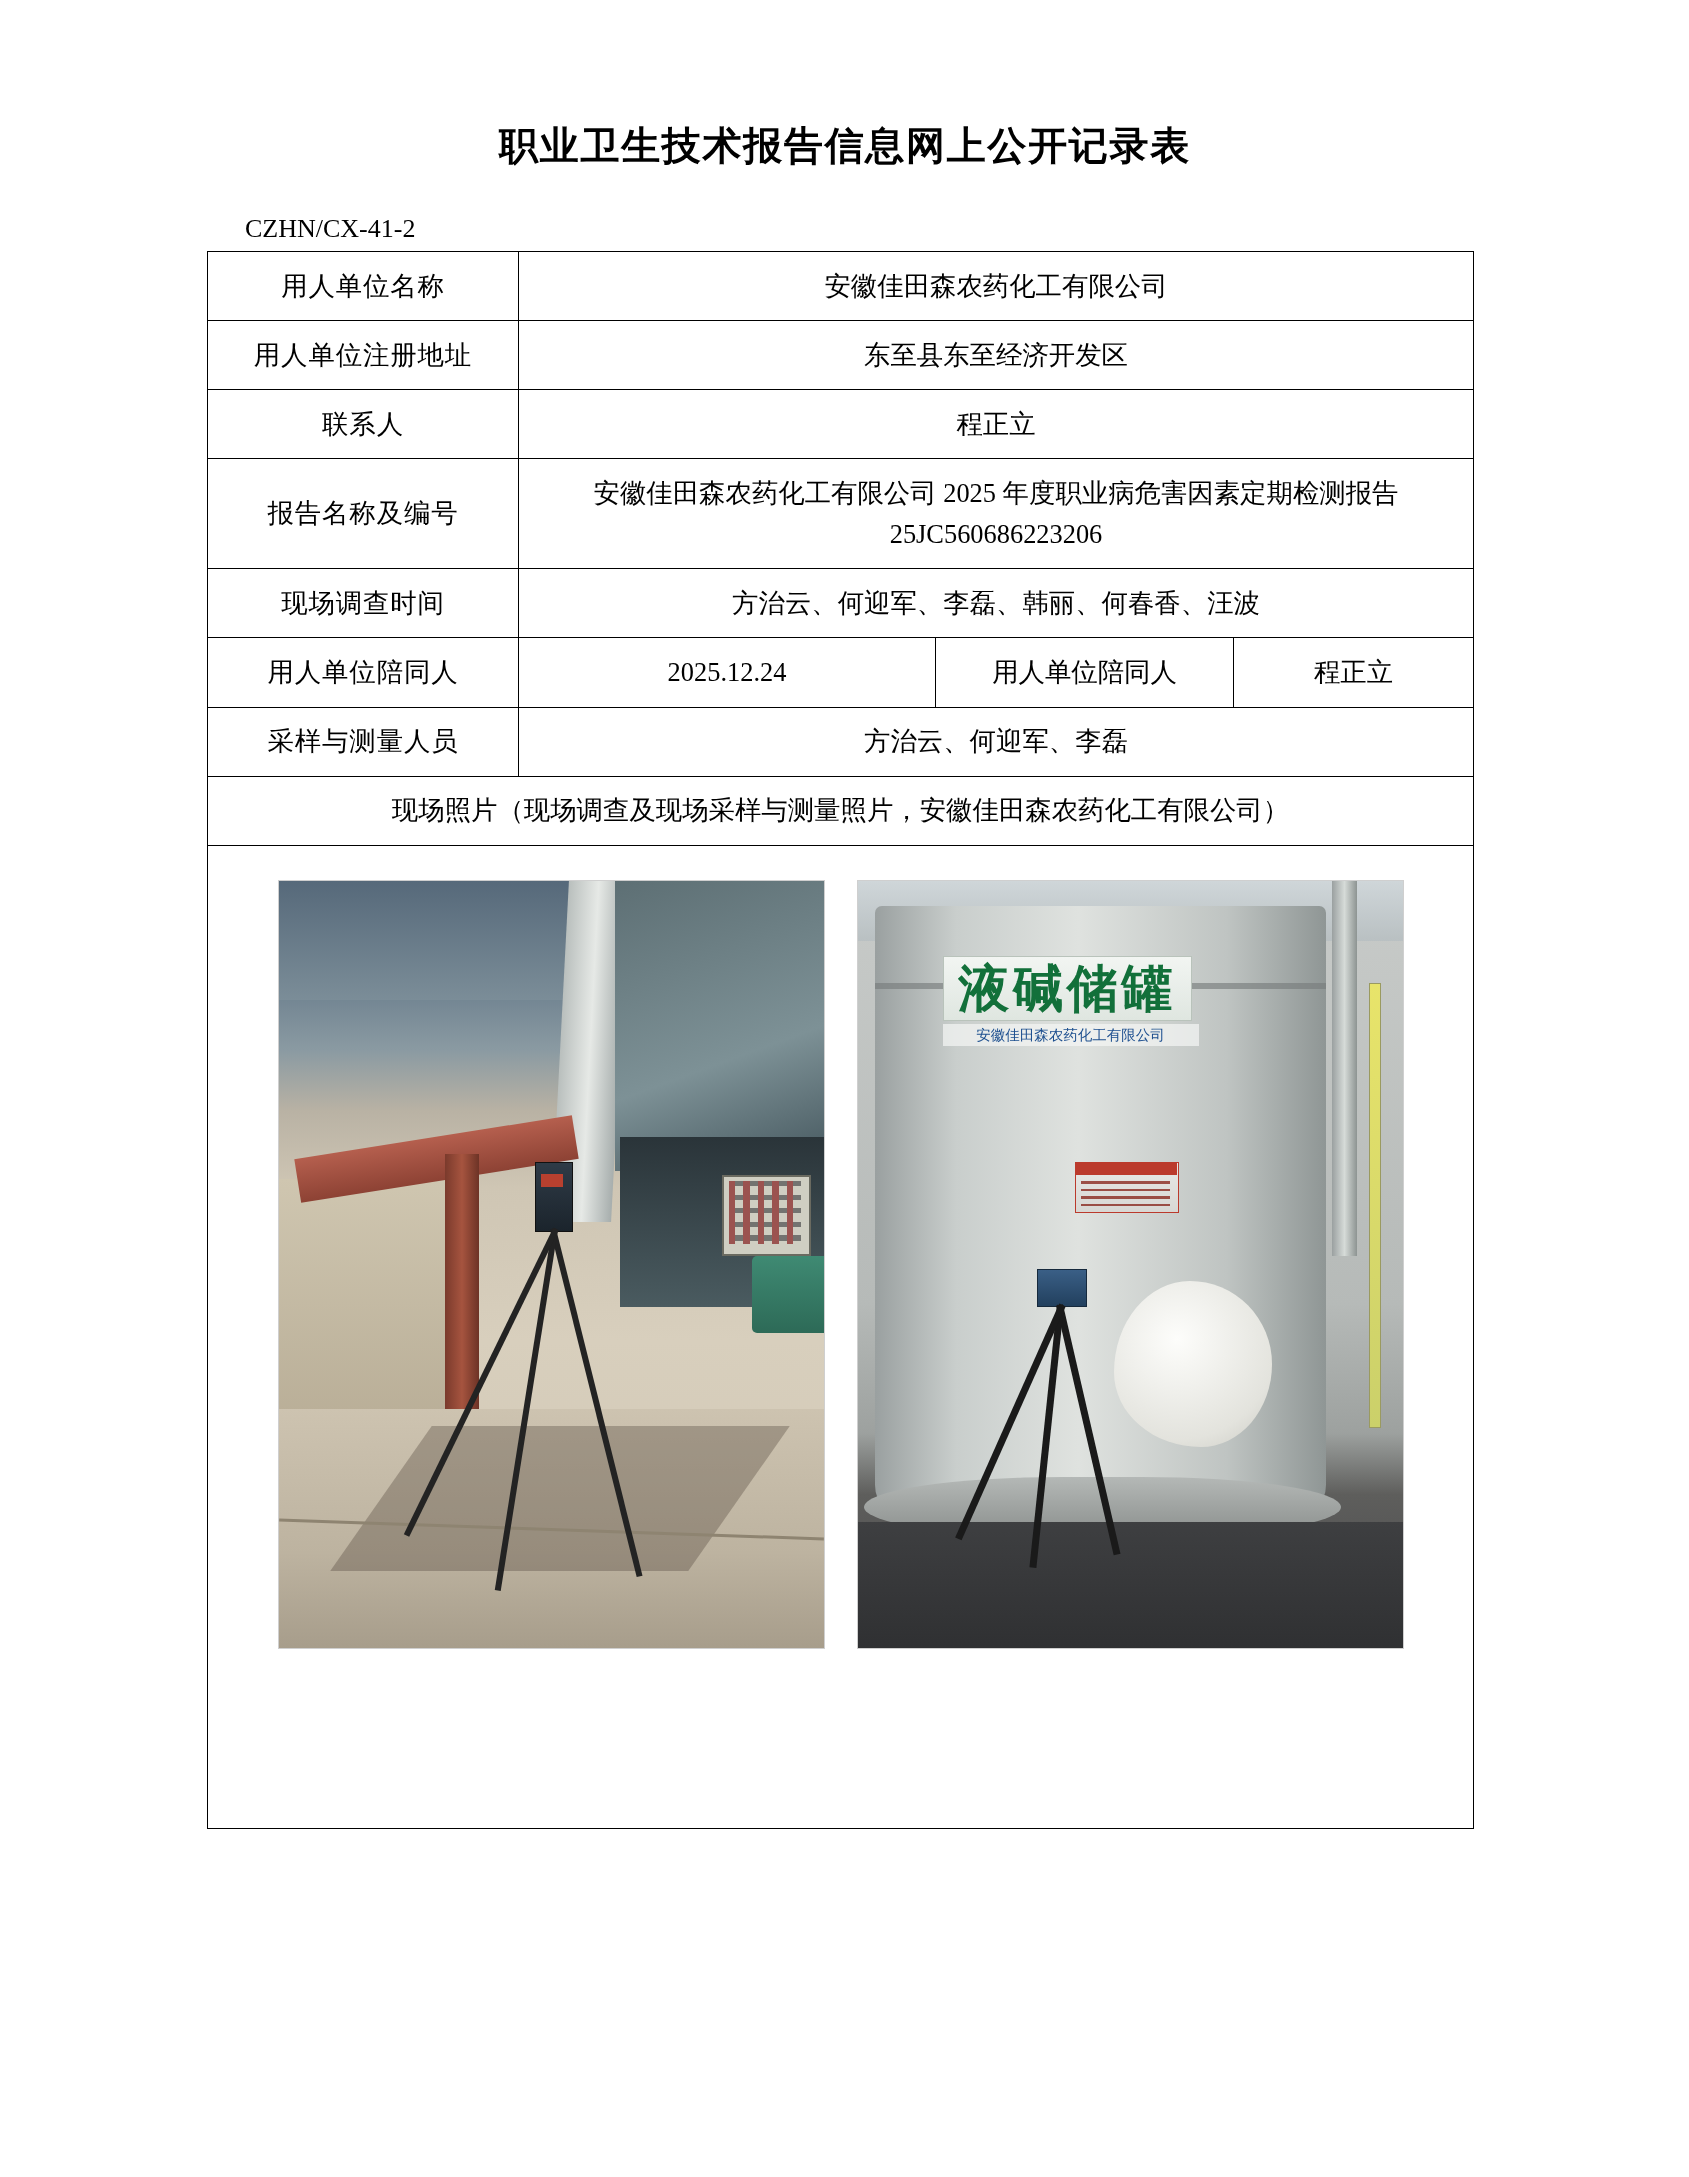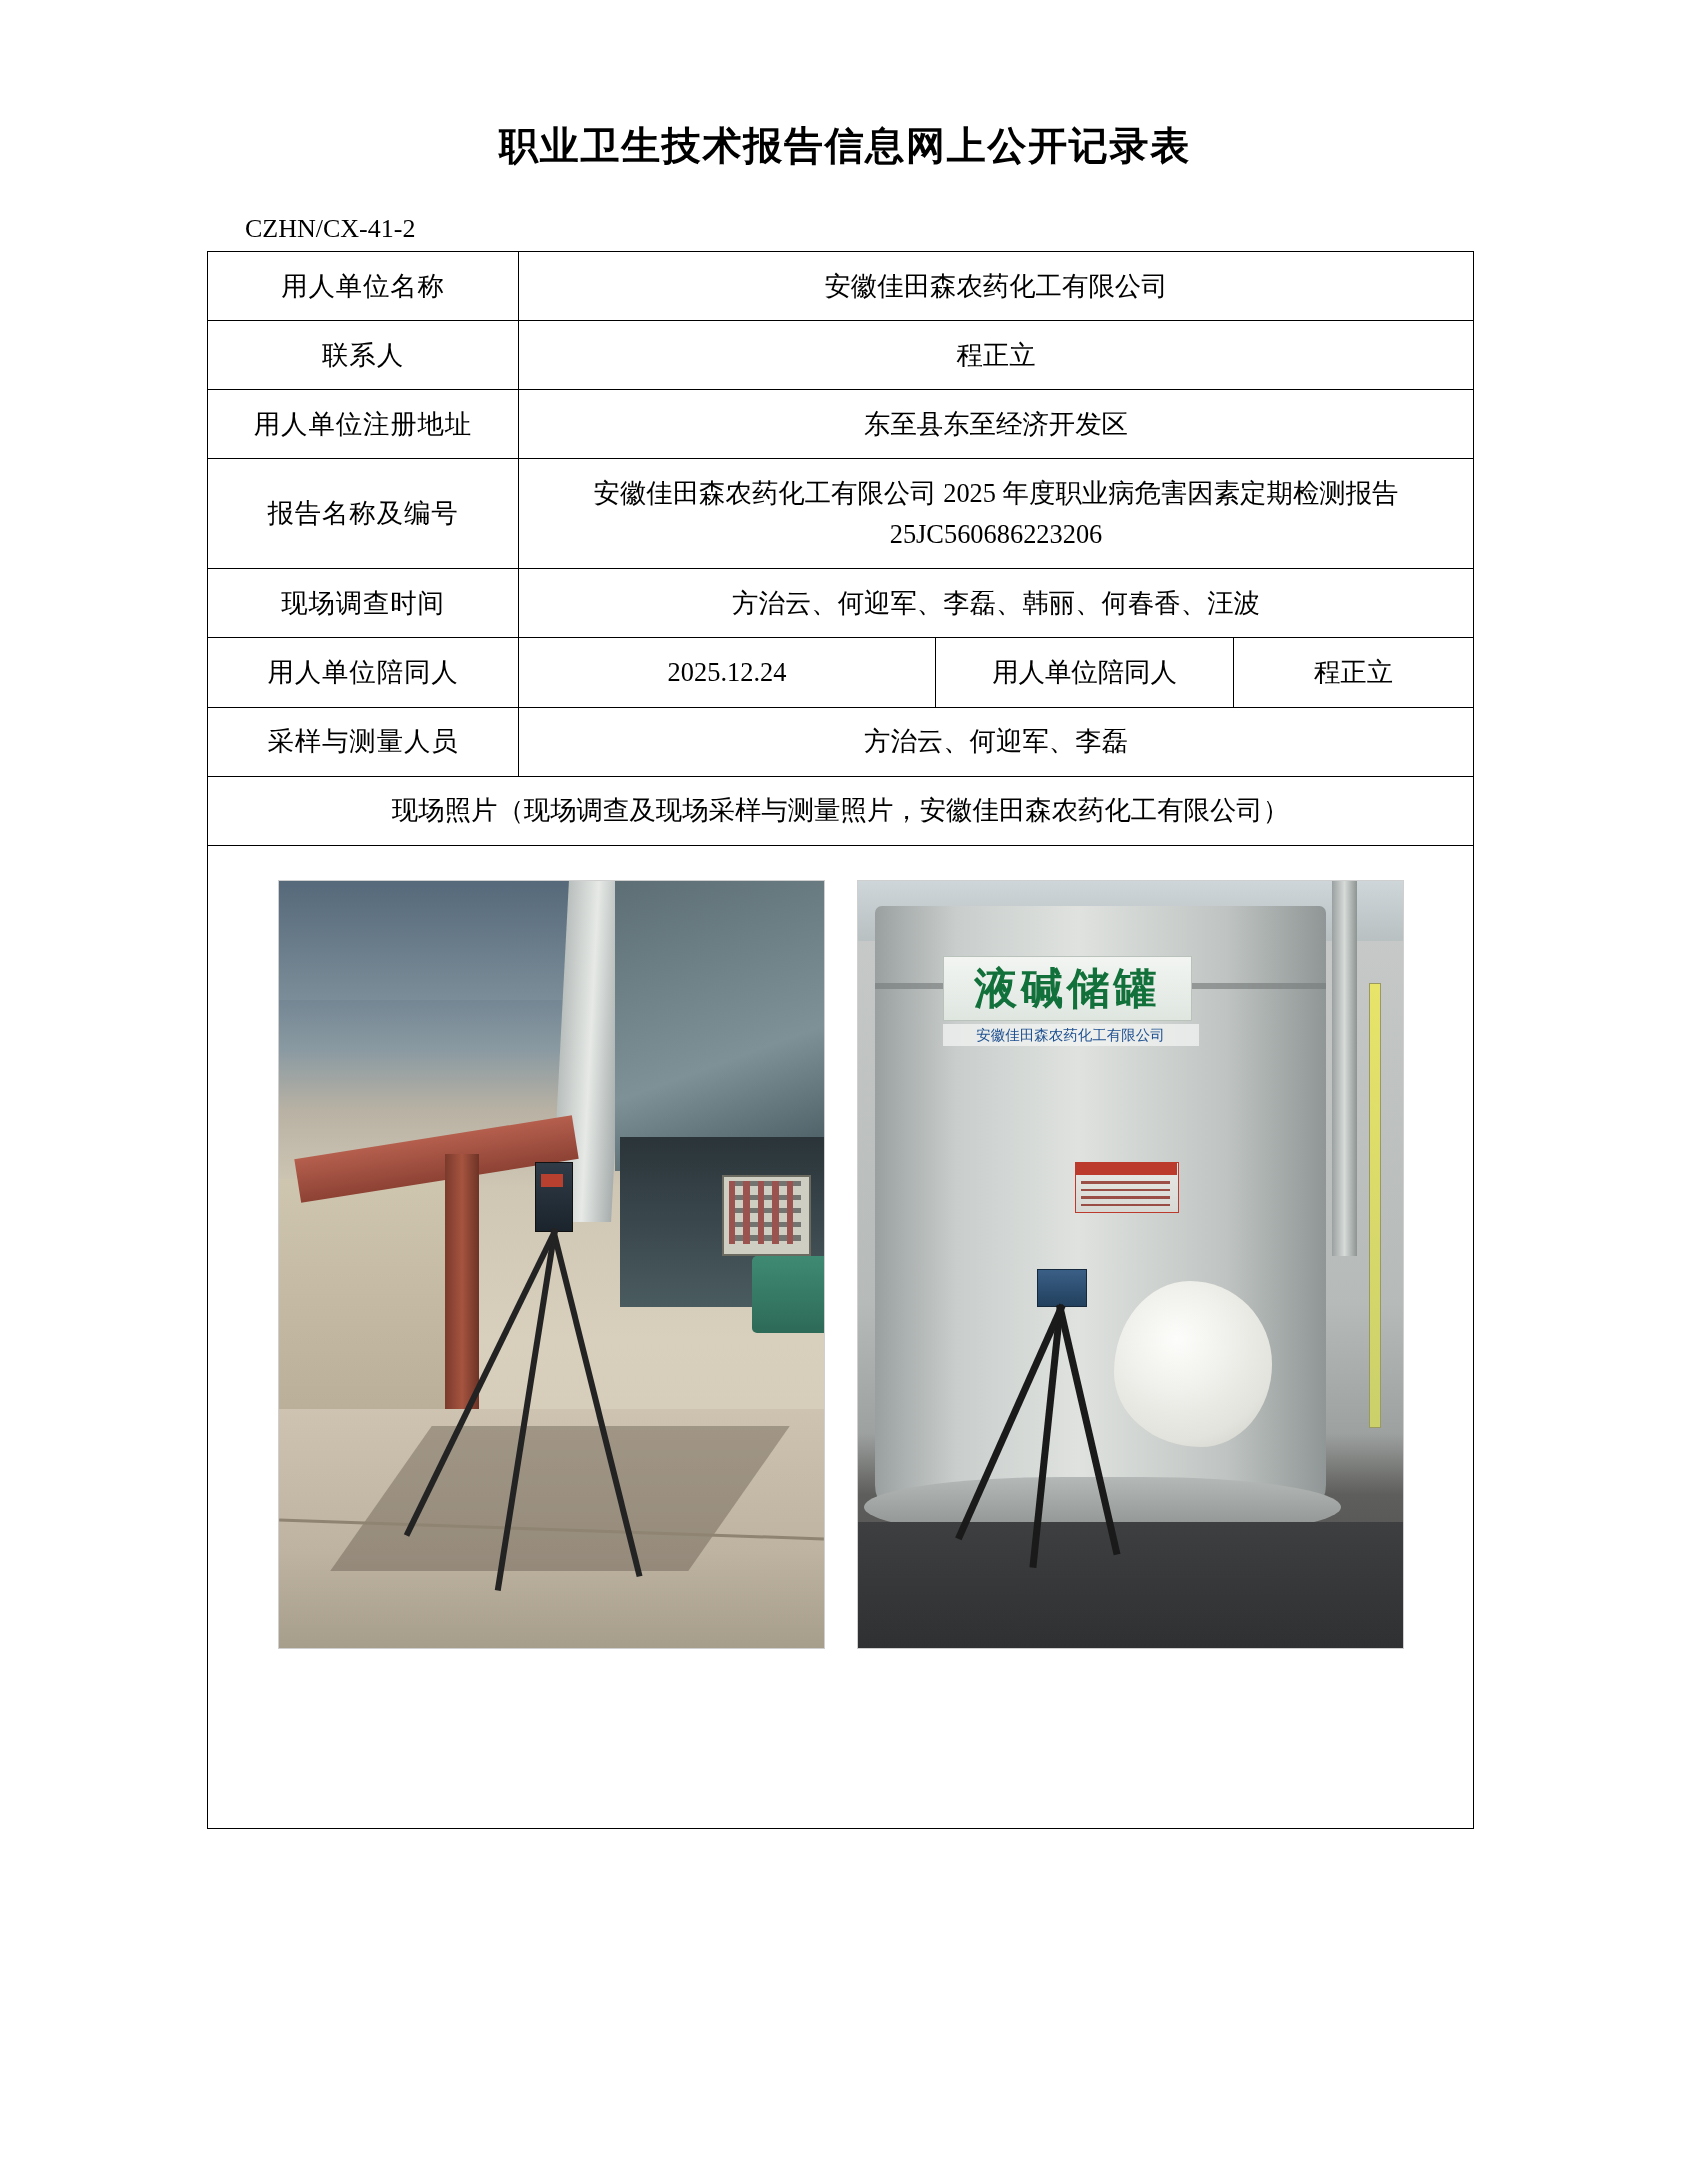--- a/index.html
+++ b/index.html
@@ -183,21 +183,21 @@
   .p2 .tankBase {
     position: absolute; left: 6.8px; top: 596px; width: 477px; height: 60px;
     background: linear-gradient(180deg,#b4b8b6,#8b8f8d);
     border-radius: 50% / 60%;
   }
   .p2 .label {
     position: absolute; left: 85px; top: 75px; width: 247px; height: 63px;
     background: linear-gradient(180deg,#f2f5f2,#dfe6e0);
     border: 1.7px solid #b9c3bb;
     display: flex; align-items: center; justify-content: center;
-    color: #12703a; font-weight: bold; font-size: 43px;
+    color: #12703a; font-weight: bold; font-size: 51px;
     font-family: "Liberation Sans", sans-serif;
     letter-spacing: 3.4px;
   }
   .p2 .label2 {
     position: absolute; left: 85px; top: 143px; width: 256px; height: 22px;
     background: rgba(245,247,245,.7);
     color: #1d4f8f; font-size: 14.5px; display: flex; align-items: center; justify-content: center;
     font-family: "Liberation Sans", sans-serif;
   }
   .p2 .warnSign {
@@ -260,26 +260,26 @@
       <col style="width:417px">
       <col style="width:298px">
       <col style="width:240px">
     </colgroup>
     <tbody>
       <tr>
         <td class="label">用人单位名称</td>
         <td class="value" colspan="3">安徽佳田森农药化工有限公司</td>
       </tr>
       <tr>
+        <td class="label">用人单位注册地址</td>
+        <td class="value" colspan="3">东至县东至经济开发区</td>
+      </tr>
+      <tr>
         <td class="label">联系人</td>
         <td class="value" colspan="3">程正立</td>
-      </tr>
-      <tr>
-        <td class="label">用人单位注册地址</td>
-        <td class="value" colspan="3">东至县东至经济开发区</td>
       </tr>
       <tr>
         <td class="label">报告名称及编号</td>
         <td class="value two-line" colspan="3">
           <div>安徽佳田森农药化工有限公司 2025 年度职业病危害因素定期检测报告</div>
           <div>25JC560686223206</div>
         </td>
       </tr>
       <tr>
         <td class="label">现场调查时间</td>

